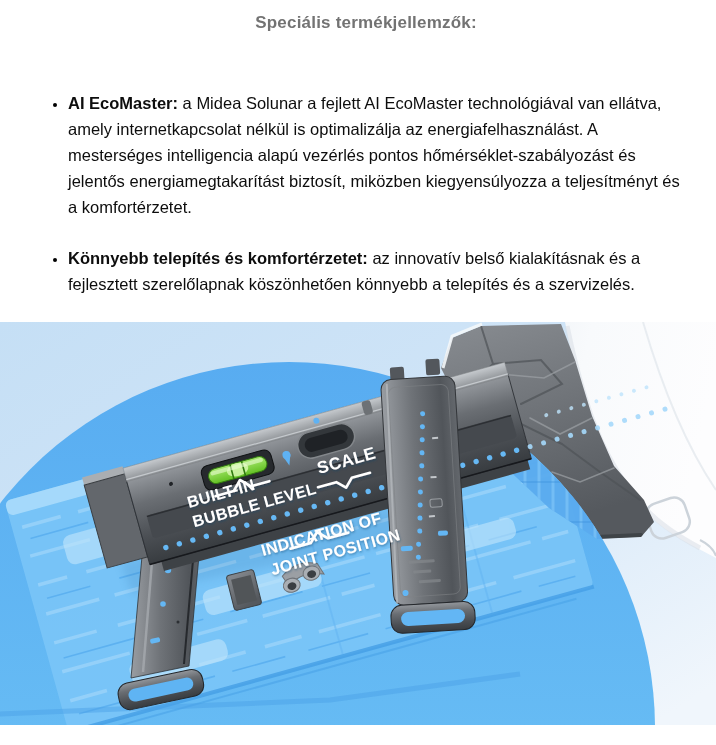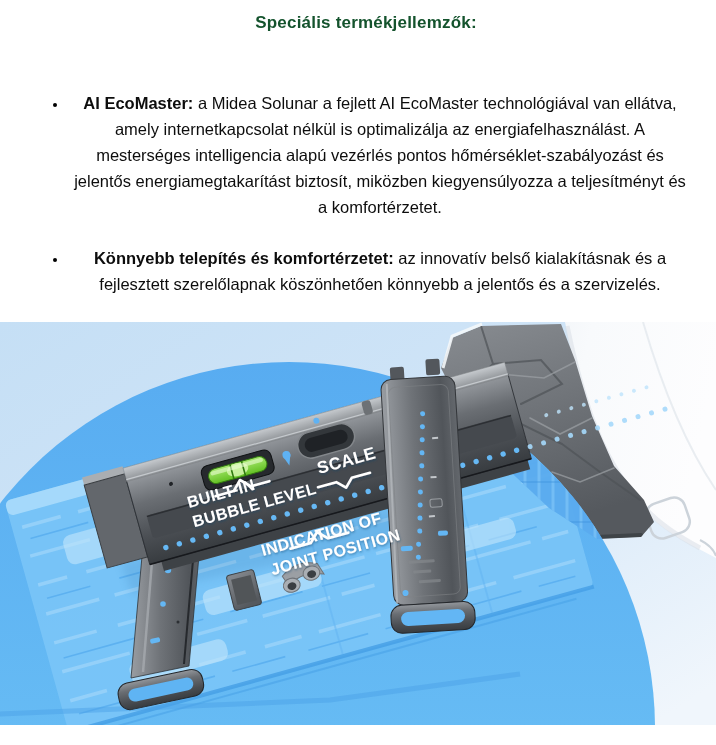--- a/index.html
+++ b/index.html
@@ -2,43 +2,43 @@
 <html><head>
 <meta charset="utf-8">
 <style>
   html,body{margin:0;padding:0;}
   body{
     width:716px;height:745px;overflow:hidden;background:#ffffff;
     font-family:"Liberation Sans",sans-serif;color:#111;
   }
   h1.page-title{
     font-size:17px;font-weight:bold;text-align:center;
-    margin:13px 0 0 16px;color:#14532d;letter-spacing:.2px;
+    margin:13px 0 0 16px;color:#737373;letter-spacing:.2px;
   }
   ul.feature-list{
-    margin:57px 8px 0 0;padding:0 16px 0 68px;list-style:disc;text-align:center;
+    margin:57px 8px 0 0;padding:0 16px 0 68px;list-style:disc;
   }
   ul.feature-list li{
     font-size:16.5px;line-height:26px;margin-bottom:25px;color:#0d0d0d;
   }
   ul.feature-list li::marker{font-size:14px;color:#000;}
   .lead{font-weight:bold;}
   figure.illustration{margin:17px 0 0 0;padding:0;line-height:0;}
   svg text{font-family:"Liberation Sans",sans-serif;}
 </style>
 </head>
 <body>
 
 <header>
   <h1 class="page-title">Speciális termékjellemzők:</h1>
 </header>
 
 <ul class="feature-list">
   <li><span class="lead">AI EcoMaster:</span><span> a Midea Solunar a fejlett AI EcoMaster technológiával van ellátva, amely internetkapcsolat nélkül is optimalizálja az energiafelhasználást. A mesterséges intelligencia alapú vezérlés pontos hőmérséklet-szabályozást és jelentős energiamegtakarítást biztosít, miközben kiegyensúlyozza a teljesítményt és a komfortérzetet.</span></li>
-  <li><span class="lead">Könnyebb telepítés és komfortérzetet:</span><span> az innovatív belső kialakításnak és a fejlesztett szerelőlapnak köszönhetően könnyebb a jelentős és a szervizelés.</span></li>
+  <li><span class="lead">Könnyebb telepítés és komfortérzetet:</span><span> az innovatív belső kialakításnak és a fejlesztett szerelőlapnak köszönhetően könnyebb a telepítés és a szervizelés.</span></li>
 </ul>
 
 <figure class="illustration">
 <svg width="716" height="403" viewBox="0 0 716 403" xmlns="http://www.w3.org/2000/svg" role="img">
   <defs>
     <linearGradient id="bgGrad" x1="0" y1="0" x2="1" y2="0.9">
       <stop offset="0" stop-color="#c5dff5"></stop>
       <stop offset="0.45" stop-color="#cfe4f7"></stop>
       <stop offset="1" stop-color="#f0f6fc"></stop>
     </linearGradient>

